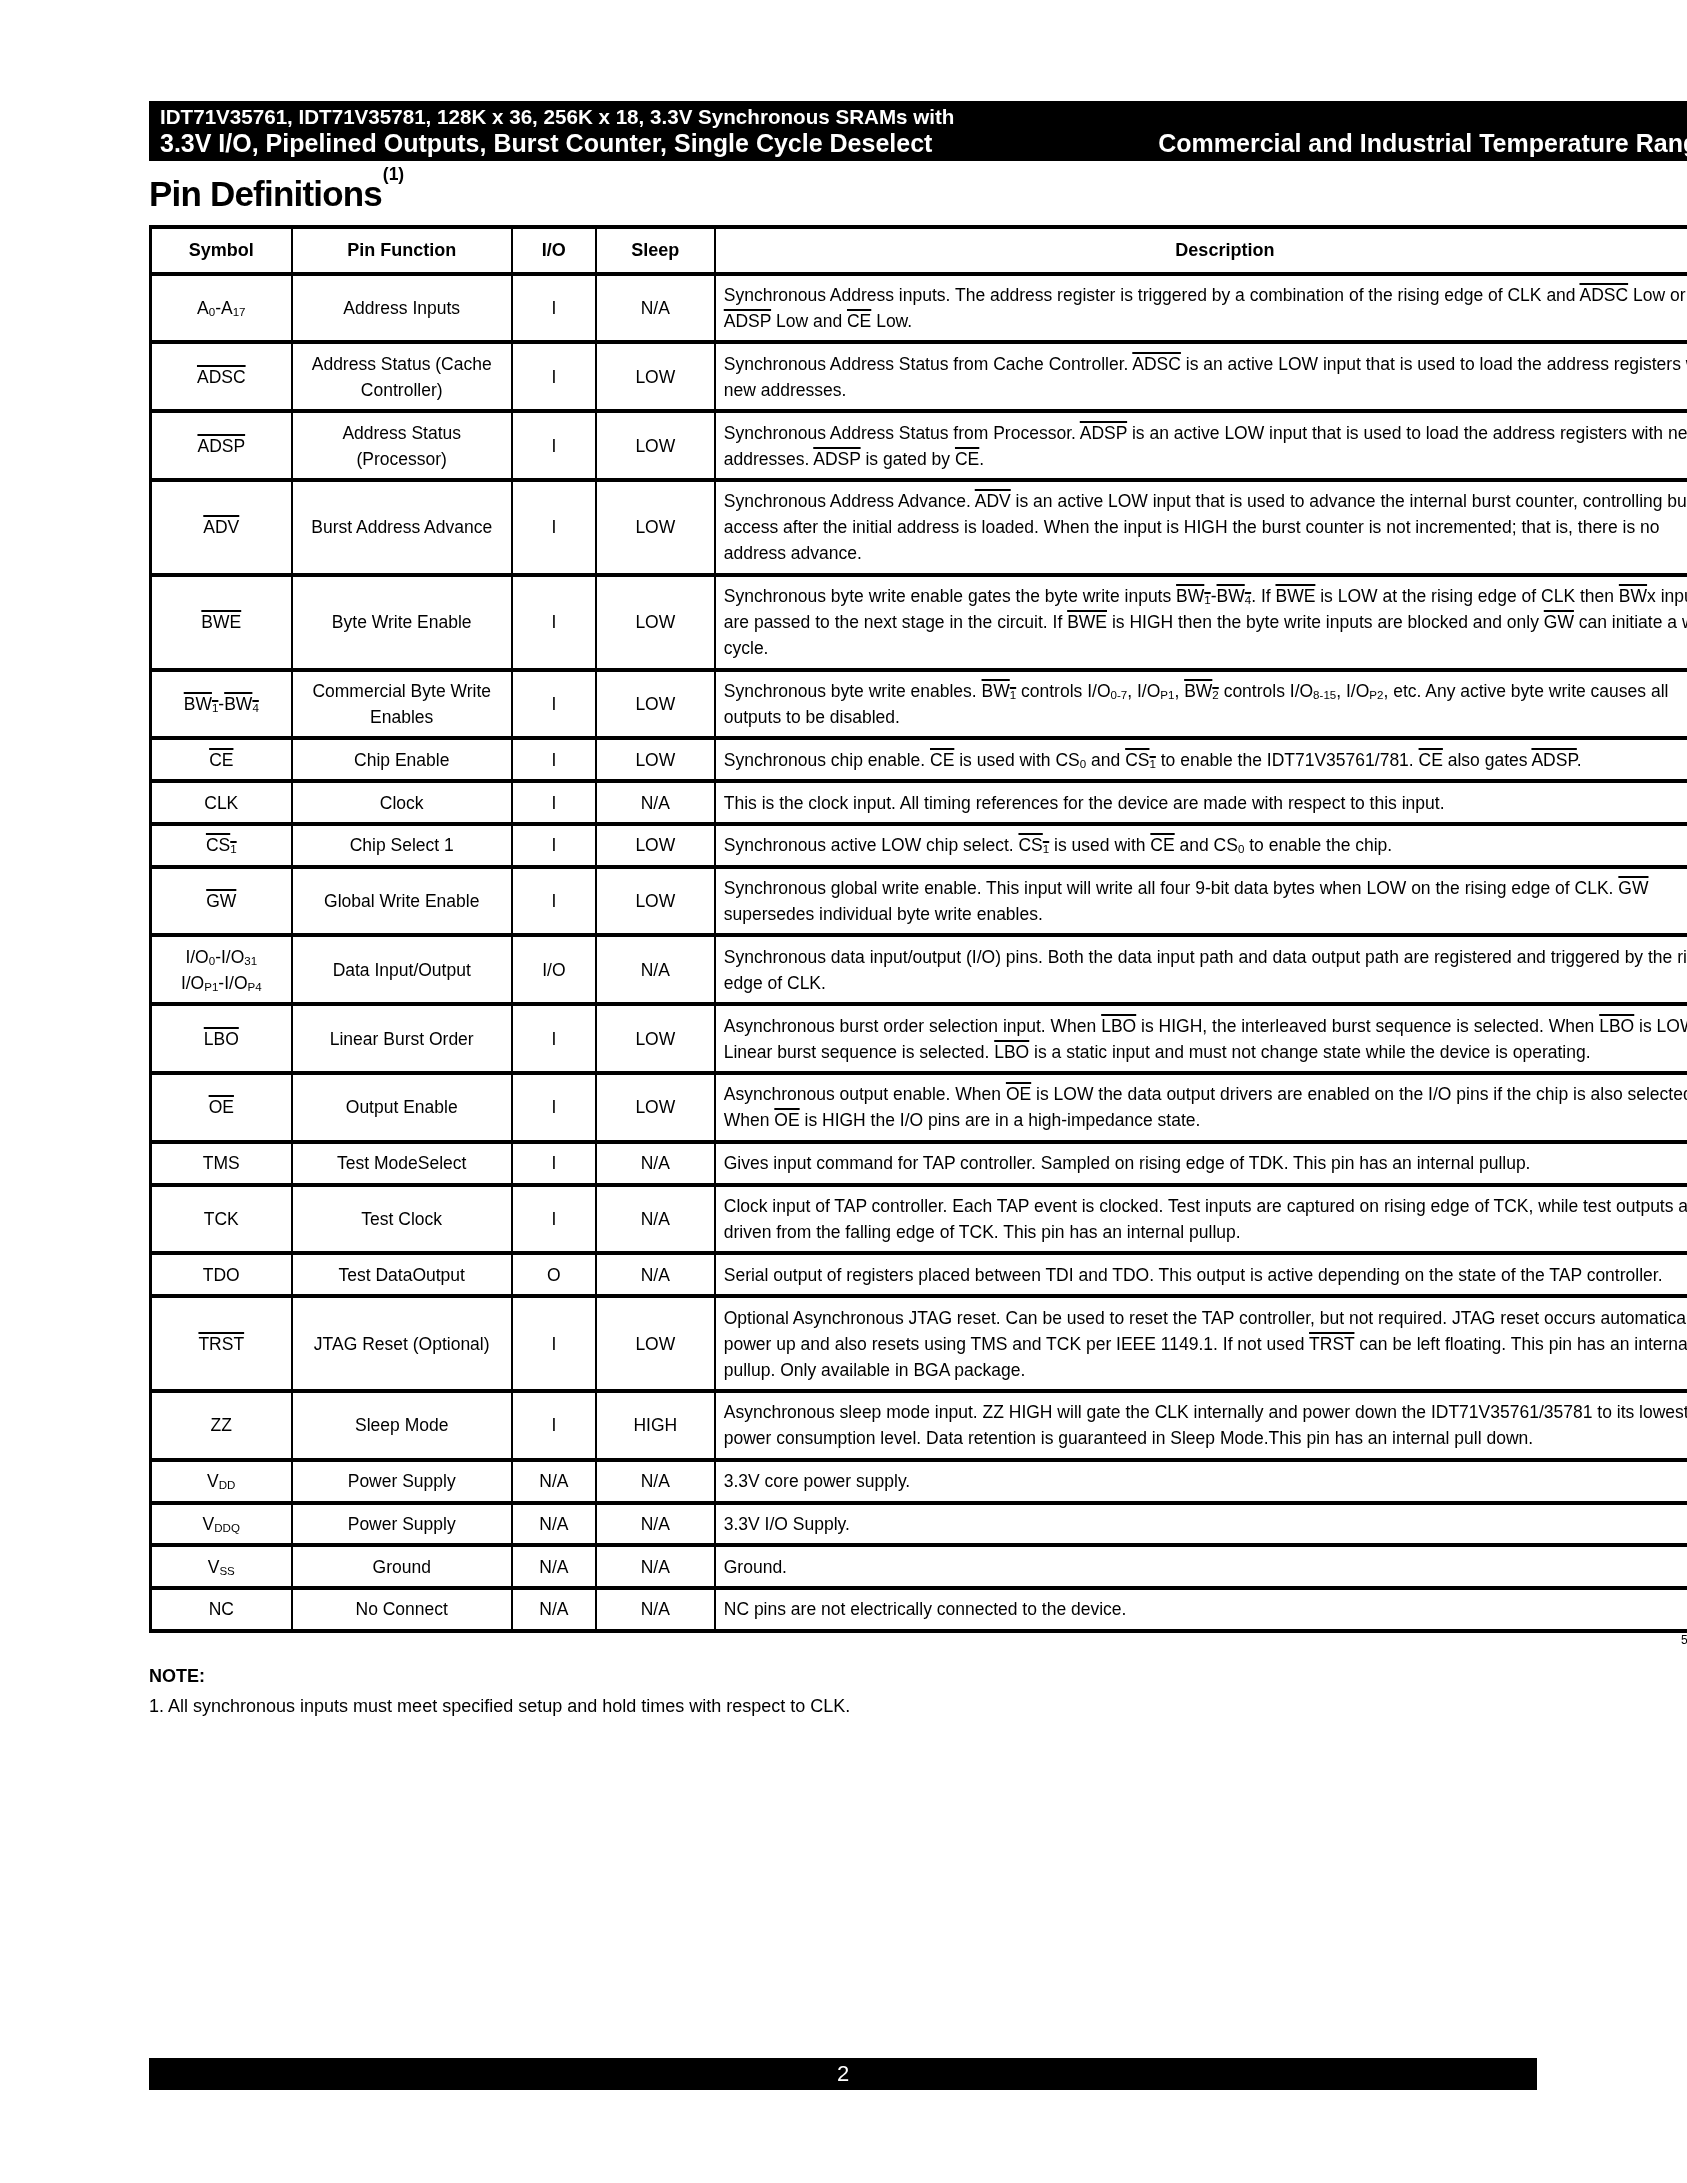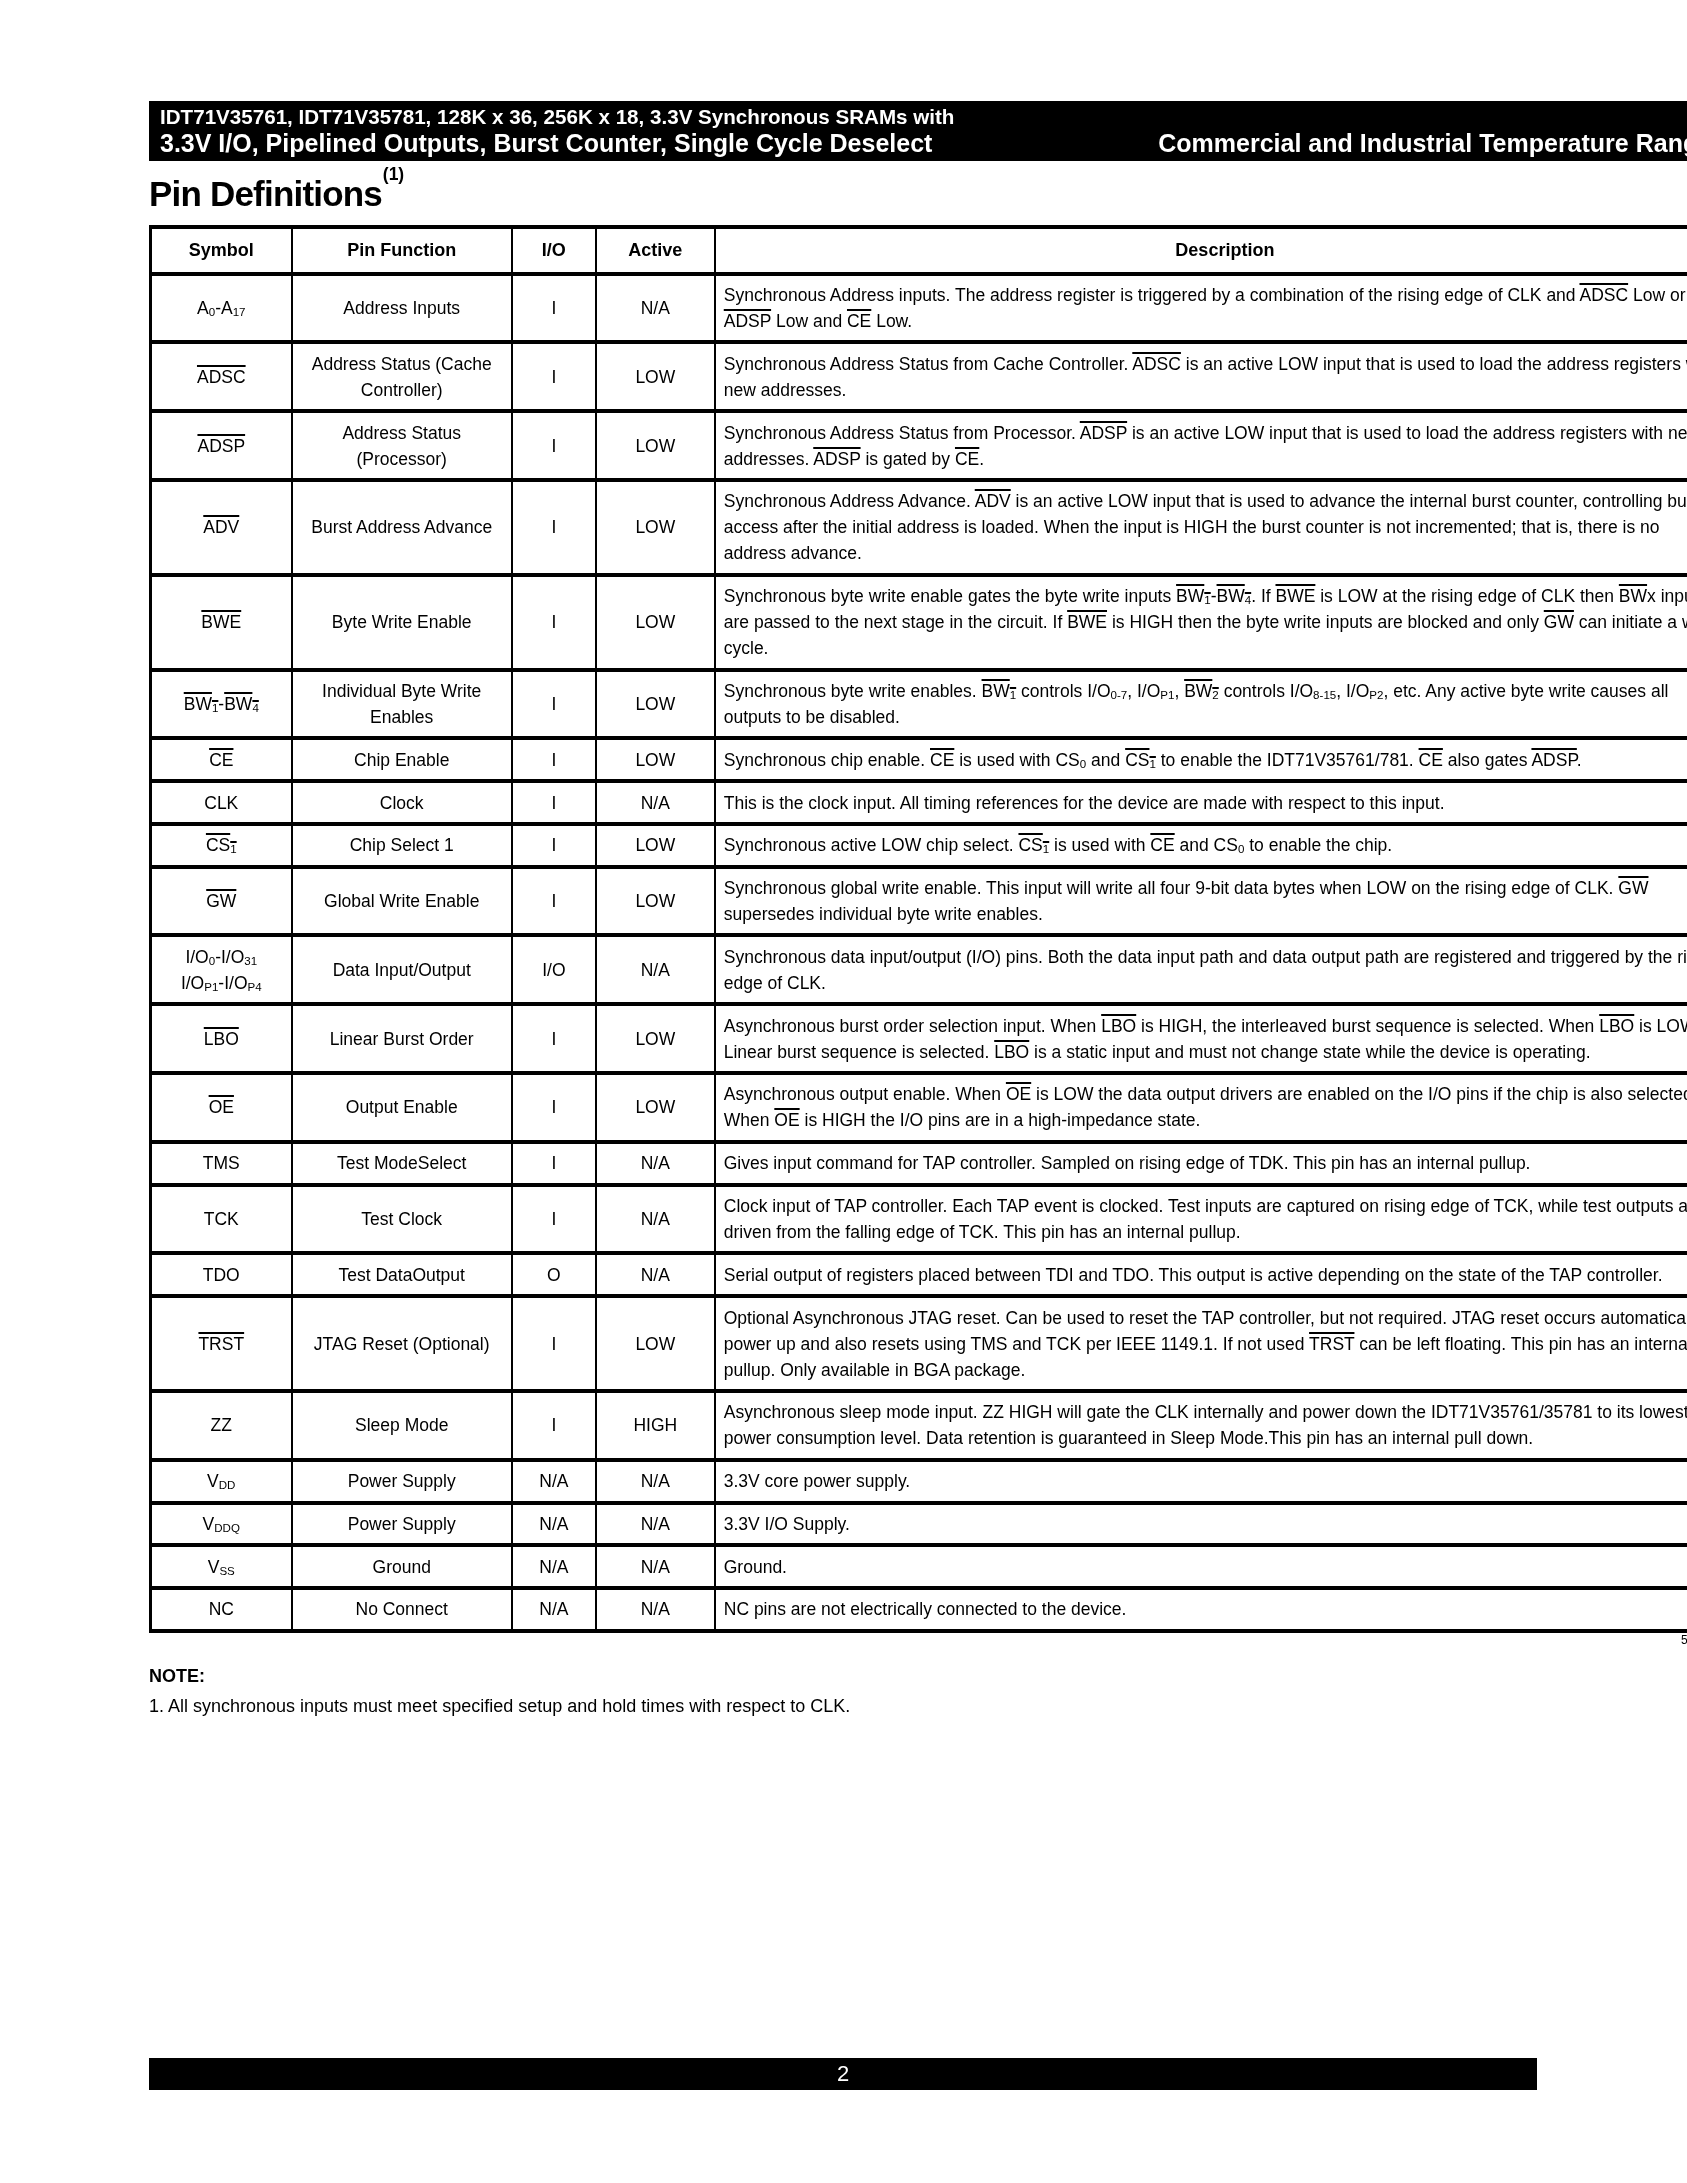--- a/index.html
+++ b/index.html
@@ -139,21 +139,21 @@
         <col style="width:13.9%">
         <col style="width:5.3%">
         <col style="width:7.5%">
         <col style="width:64.4%">
       </colgroup>
       <thead>
         <tr>
           <th>Symbol</th>
           <th>Pin Function</th>
           <th>I/O</th>
-          <th>Active</th>
+          <th>Sleep</th>
           <th>Description</th>
         </tr>
       </thead>
       <tbody id="pin-rows">
           <tr>
         <td class="c">A<sub>0</sub>-A<sub>17</sub></td>
         <td class="c">Address Inputs</td>
         <td class="c">I</td>
         <td class="c">N/A</td>
         <td class="d">Synchronous Address inputs. The address register is triggered by a combination of the rising edge of CLK and <span class="ov">ADSC</span> Low or <span class="ov">ADSP</span> Low and <span class="ov">CE</span> Low.</td>
@@ -181,21 +181,21 @@
       </tr>
           <tr>
         <td class="c"><span class="ov">BWE</span></td>
         <td class="c">Byte Write Enable</td>
         <td class="c">I</td>
         <td class="c">LOW</td>
         <td class="d">Synchronous byte write enable gates the byte write inputs <span class="ov">BW<sub>1</sub></span>-<span class="ov">BW<sub>4</sub></span>. If <span class="ov">BWE</span> is LOW at the rising edge of CLK then <span class="ov">BW</span>x inputs are passed to the next stage in the circuit. If <span class="ov">BWE</span> is HIGH then the byte write inputs are blocked and only <span class="ov">GW</span> can initiate a write cycle.</td>
       </tr>
           <tr>
         <td class="c"><span class="ov">BW<sub>1</sub></span>-<span class="ov">BW<sub>4</sub></span></td>
-        <td class="c">Individual Byte Write Enables</td>
+        <td class="c">Commercial Byte Write Enables</td>
         <td class="c">I</td>
         <td class="c">LOW</td>
         <td class="d">Synchronous byte write enables. <span class="ov">BW<sub>1</sub></span> controls I/O<sub>0-7</sub>, I/O<sub>P1</sub>, <span class="ov">BW<sub>2</sub></span> controls I/O<sub>8-15</sub>, I/O<sub>P2</sub>, etc. Any active byte write causes all outputs to be disabled.</td>
       </tr>
           <tr>
         <td class="c"><span class="ov">CE</span></td>
         <td class="c">Chip Enable</td>
         <td class="c">I</td>
         <td class="c">LOW</td>
         <td class="d">Synchronous chip enable. <span class="ov">CE</span> is used with CS<sub>0</sub> and <span class="ov">CS<sub>1</sub></span> to enable the IDT71V35761/781. <span class="ov">CE</span> also gates <span class="ov">ADSP</span>.</td>

